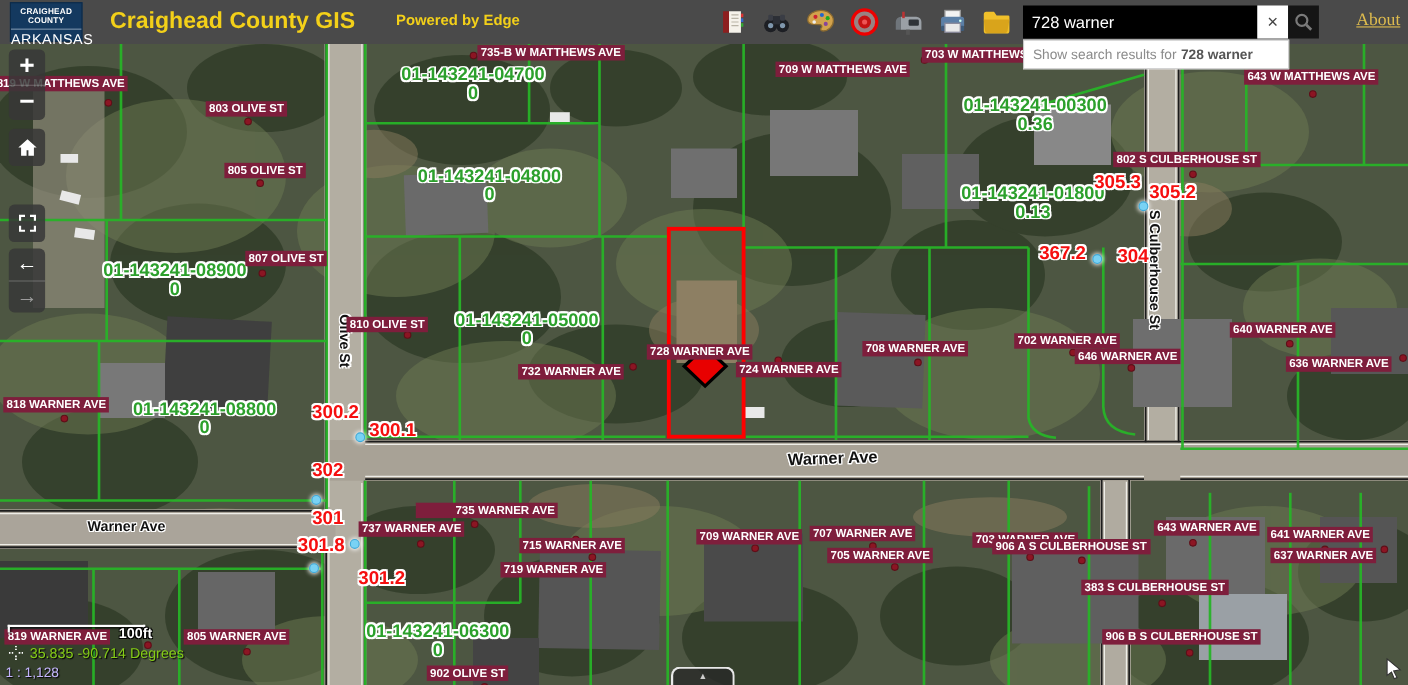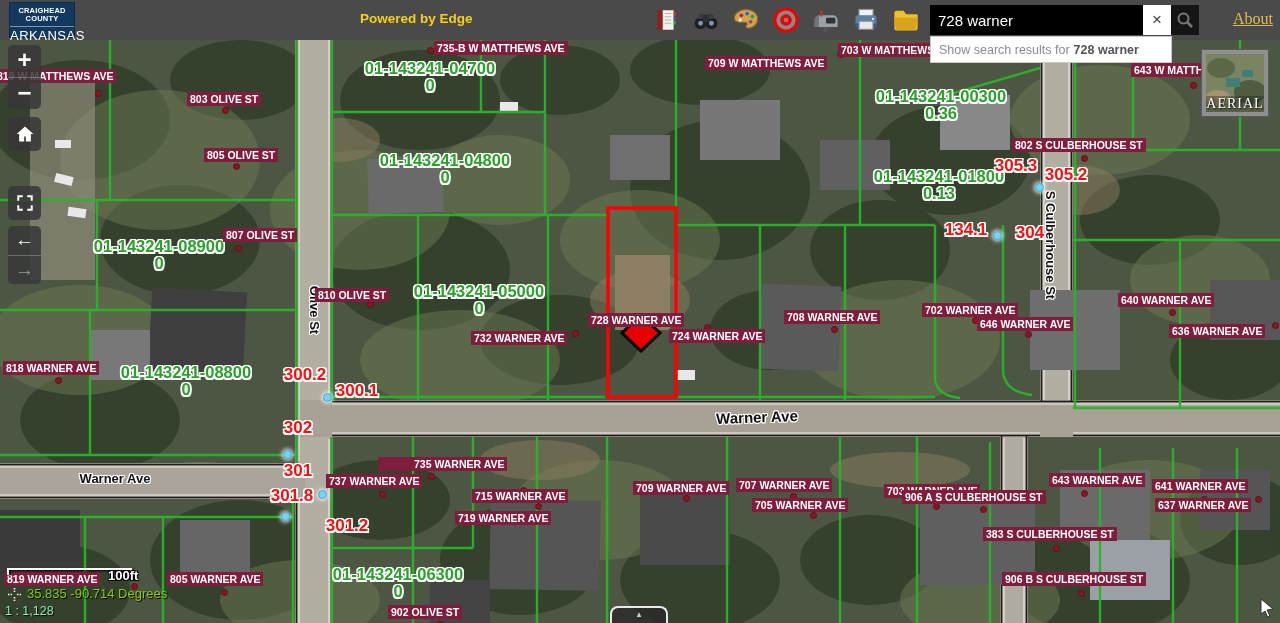--- a/index.html
+++ b/index.html
@@ -43,34 +43,35 @@
 
   
   .aerialw { position:absolute; left:1202px; top:10px; width:66px; height:66px; border:4px solid #8f8f8f; outline:1px solid #5a5a5a; background:#6b7a55; z-index:20; cursor:pointer; }
   .aerialw .lbl { position:absolute; left:0; bottom:0; width:100%; text-align:center; color:#fff; font-family:"Liberation Serif",serif; font-size:14px; letter-spacing:1px; background:rgba(30,30,30,.35); text-shadow:1px 1px 2px #000; }
 
   
   .scalebar { position:absolute; left:7px; top:528px; width:125px; height:7px; border-top:2px solid #fff; border-left:2px solid #fff; border-right:2px solid #fff; z-index:20; filter:drop-shadow(1px 1px 1px #000); }
   .scaletxt { position:absolute; left:108px; top:528px; color:#fff; font-size:13px; font-weight:bold; z-index:21; text-shadow:1px 1px 0 #000,-1px -1px 0 #000,1px -1px 0 #000,-1px 1px 0 #000; }
   .coords { position:absolute; left:27px; top:546px; color:#84cc16; font-size:13px; z-index:20; text-shadow:1px 1px 1px #000; }
   .crossh { position:absolute; left:8px; top:547px; z-index:20; }
-  .ratio { position:absolute; left:5px; top:564px; color:#86efac; font-size:12.5px; z-index:20; text-shadow:1px 1px 1px #000; }
+  .ratio { position:absolute; left:5px; top:564px; color:#c4b5fd; font-size:12.5px; z-index:20; text-shadow:1px 1px 1px #000; }
 
   .bottomtab { position:absolute; left:610px; top:566px; width:58px; height:17px; background:rgba(40,40,40,.78); border:2px solid #e8e8e8; border-bottom:none; border-radius:8px 8px 0 0; text-align:center; color:#ccc; font-size:8px; line-height:13px; z-index:20; cursor:pointer; }
 
   .cursor { position:absolute; left:1258px; top:558px; z-index:30; }
 </style>
 </head>
 <body>
 
 <div class="header">
   <div class="logo">
     <div class="l1">CRAIGHEAD COUNTY</div>
     <div class="l2">ARKANSAS</div>
   </div>
+  <div class="app-title">Craighead County GIS</div>
   <div class="powered">Powered by Edge</div>
 
   <div class="toolbar">
     <div class="tool-btn">
       <svg width="26" height="26" viewBox="0 0 24 24">
           <path d="M4 3h5v18H4z" fill="#8d1f1f"></path>
           <path d="M9 3h10v18H9z" fill="#f5f2ea"></path>
           <path d="M11 6h6M11 9h6M11 12h6M11 15h6" stroke="#b9b4a6" stroke-width="1"></path>
           <rect x="19" y="5" width="2" height="3" fill="#d33"></rect>
           <rect x="19" y="9" width="2" height="3" fill="#36c"></rect>
@@ -417,21 +418,21 @@
       <div class="parcel" style="left: 398px; top: 526px;">
         <div>01-143241-06300</div>
         <div>0</div>
       </div>
       <div class="redlab" style="left: 305px; top: 335px;">300.2</div>
       <div class="redlab" style="left: 357px; top: 351px;">300.1</div>
       <div class="redlab" style="left: 298px; top: 388px;">302</div>
       <div class="redlab" style="left: 298px; top: 431px;">301</div>
       <div class="redlab" style="left: 292px; top: 456px;">301.8</div>
       <div class="redlab" style="left: 347px; top: 450px; margin-top: 36px;">301.2</div>
-      <div class="redlab" style="left: 966px; top: 190px;">134.1</div>
+      <div class="redlab" style="left: 966px; top: 190px;">367.2</div>
       <div class="redlab" style="left: 1022px; top: 193px; padding-left: 16px;">304</div>
       <div class="redlab" style="left: 1016px; top: 126px;">305.3</div>
       <div class="redlab" style="left: 1066px; top: 135px;">305.2</div>
       <div class="street" style="left: 757px; top: 377px; font-size: 15px; transform: translate(-50%, -50%) rotate(-2deg);">Warner Ave</div>
       <div class="street" style="left: 115px; top: 438px; font-size: 13px; transform: translate(-50%, -50%) rotate(0deg);">Warner Ave</div>
       <div class="street" style="left: 314px; top: 270px; font-size: 13px; transform: translate(-50%, -50%) rotate(90deg);">Olive St</div>
       <div class="street" style="left: 1050px; top: 205px; font-size: 13px; transform: translate(-50%, -50%) rotate(90deg);">S Culberhouse St</div>
     </div>
 
   <div class="navbtn" style="top:5px">
@@ -446,31 +447,20 @@
   <div class="navbtn" style="top:146px;height:34px">
     <svg width="18" height="18" viewBox="0 0 24 24" style="margin-top:8px">
         <path d="M3 9V3h6 M15 3h6v6 M21 15v6h-6 M9 21H3v-6" fill="none" stroke="#fff" stroke-width="2.6"></path>
       </svg>
   </div>
   <div class="navbtn" style="top:186px">
     <div class="seg" style="height:29px;line-height:27px;font-size:19px">←</div>
     <div class="seg" style="height:29px;line-height:27px;font-size:19px;color:#9c9c9c">→</div>
   </div>
 
-  <div class="aerialw">
-    <svg width="58" height="58">
-        <rect width="58" height="58" fill="#7a8460"></rect>
-        <ellipse cx="15" cy="14" rx="14" ry="10" fill="#5b6847"></ellipse>
-        <ellipse cx="44" cy="38" rx="16" ry="12" fill="#4f5c40"></ellipse>
-        <rect x="20" y="24" width="14" height="9" fill="#3e7f7a"></rect>
-        <rect x="36" y="16" width="11" height="7" fill="#3e7f7a"></rect>
-        <ellipse cx="12" cy="44" rx="12" ry="8" fill="#a3946f"></ellipse>
-      </svg>
-    <div class="lbl">AERIAL</div>
-  </div>
 
   <div class="scalebar"></div>
   <div class="scaletxt">100ft</div>
   <div class="crossh">
     <svg width="13" height="13" viewBox="0 0 13 13">
         <path d="M6.5 0v4 M6.5 9v4 M0 6.5h4 M9 6.5h4" stroke="#fff" stroke-width="1.6" stroke-dasharray="1.5 1.2"></path>
       </svg>
   </div>
   <div class="coords">35.835 -90.714 Degrees</div>
   <div class="ratio">1 : 1,128</div>

